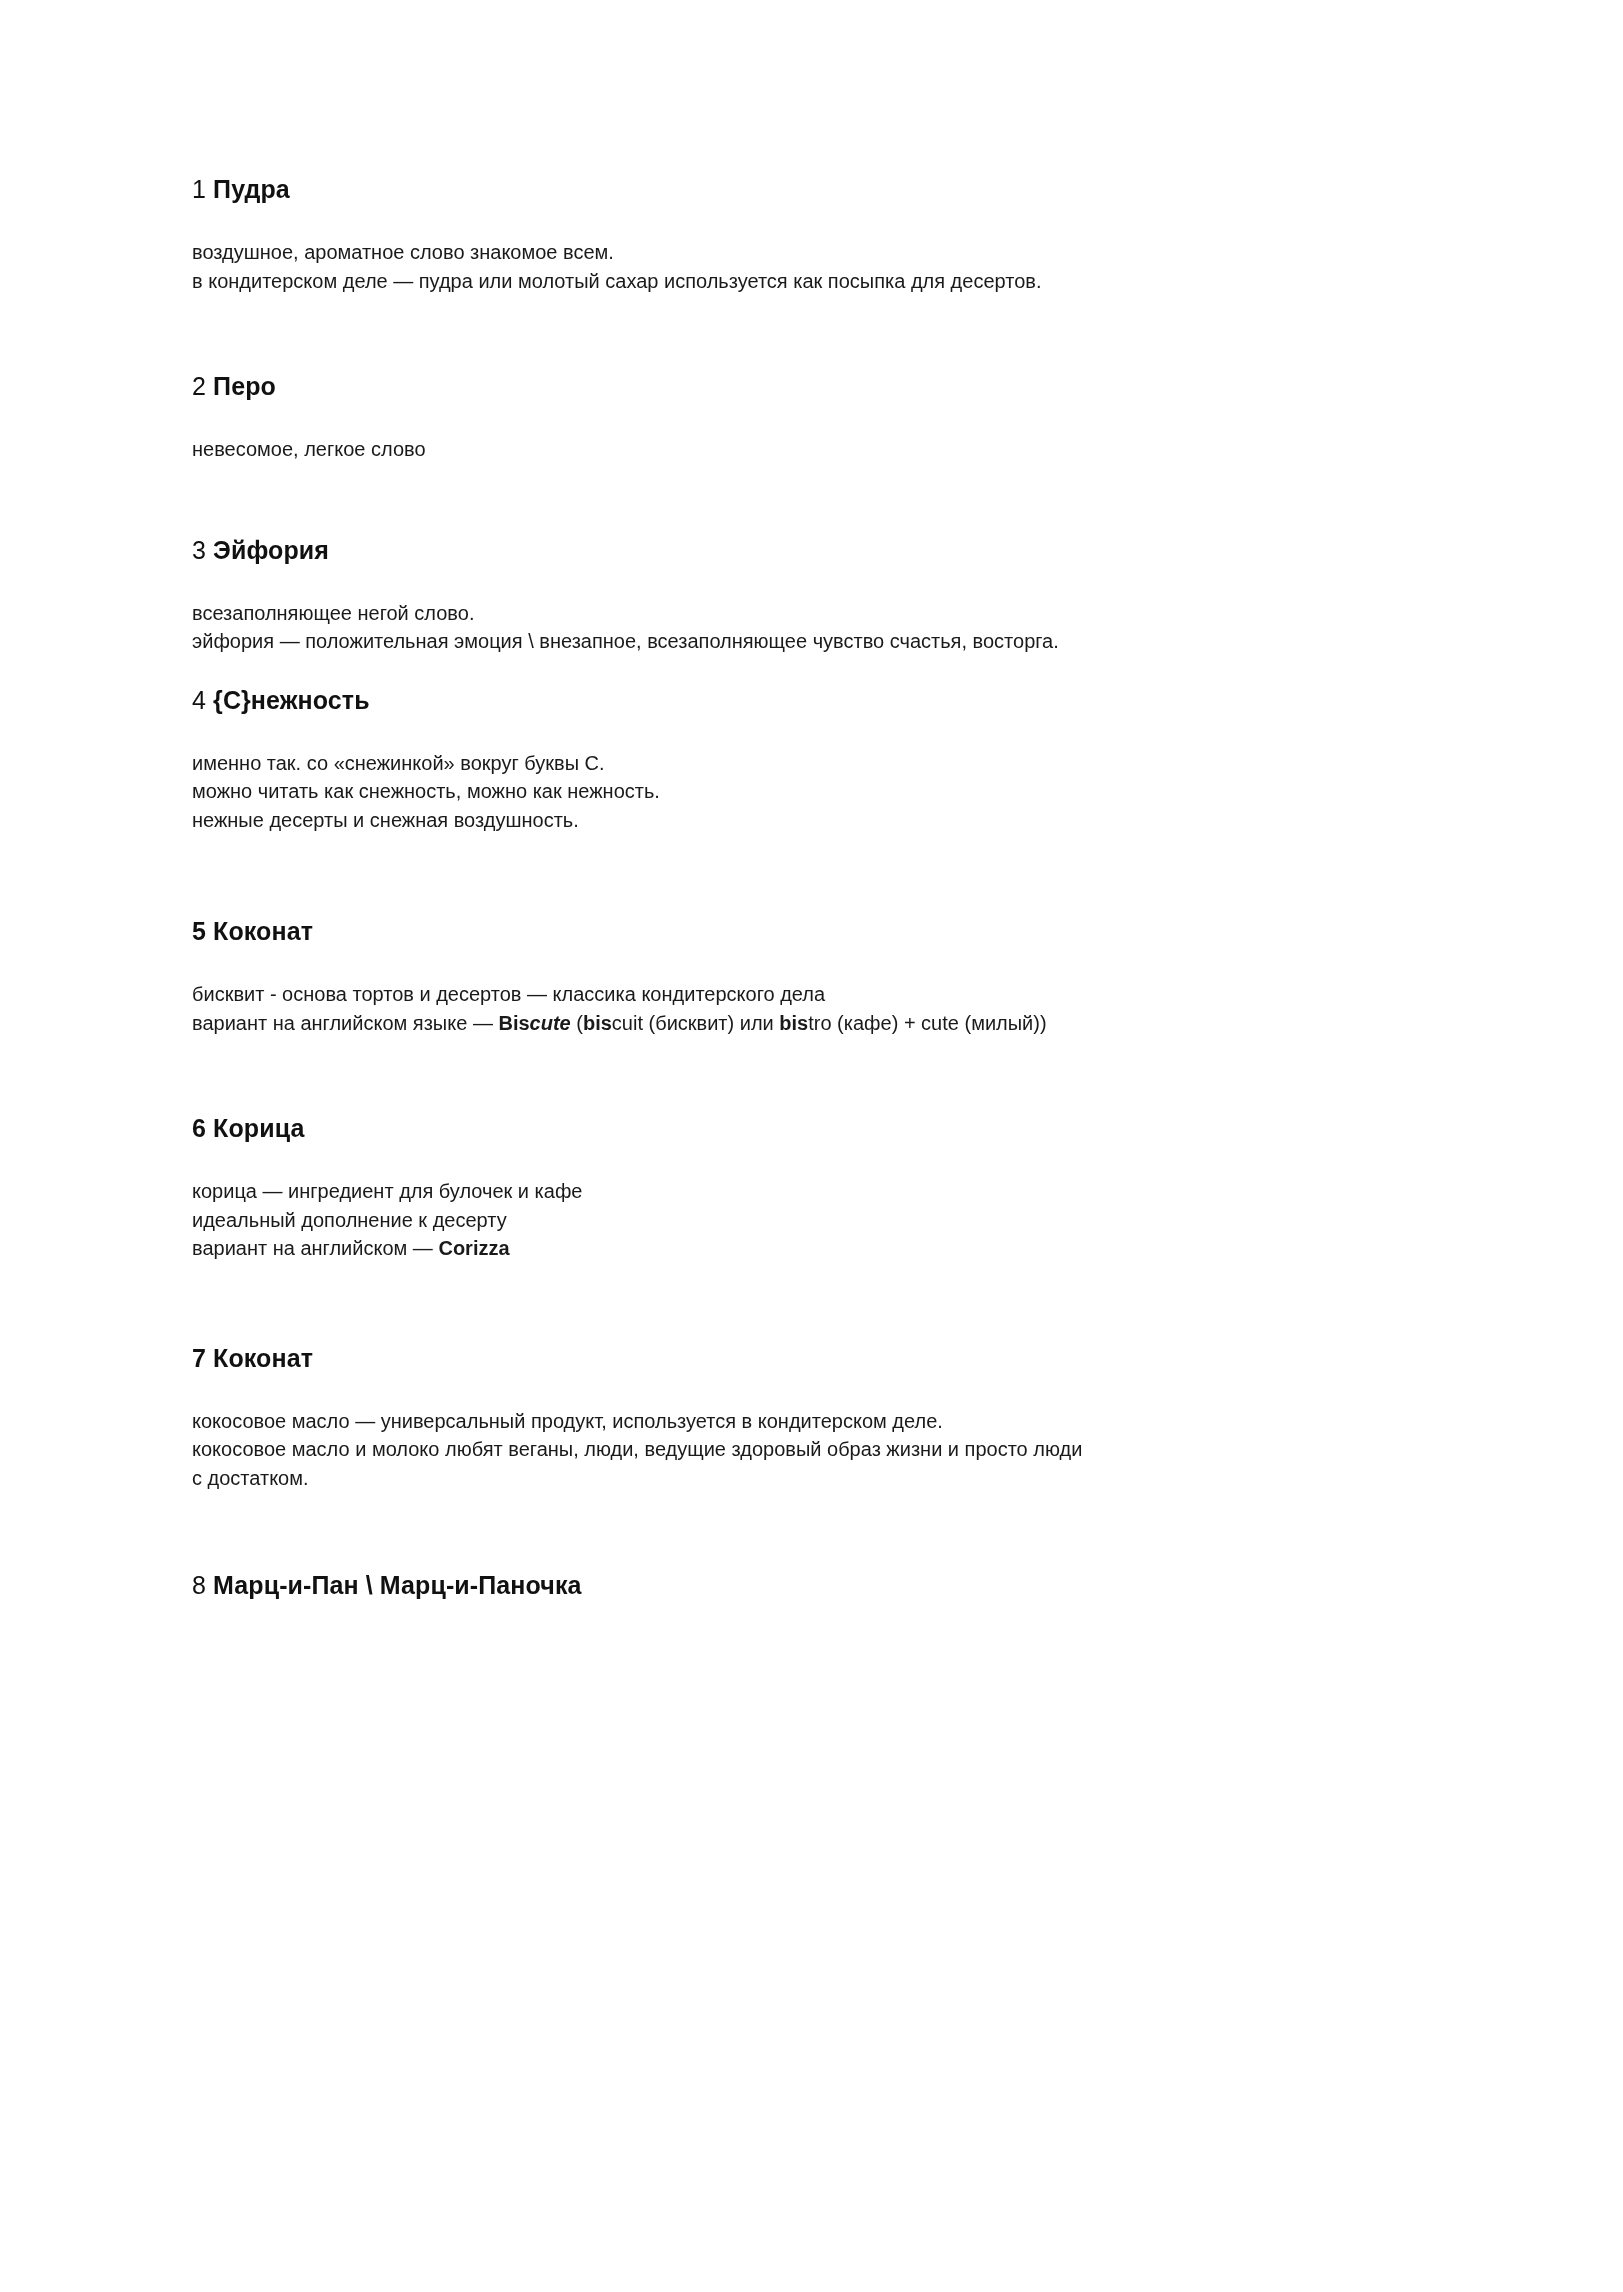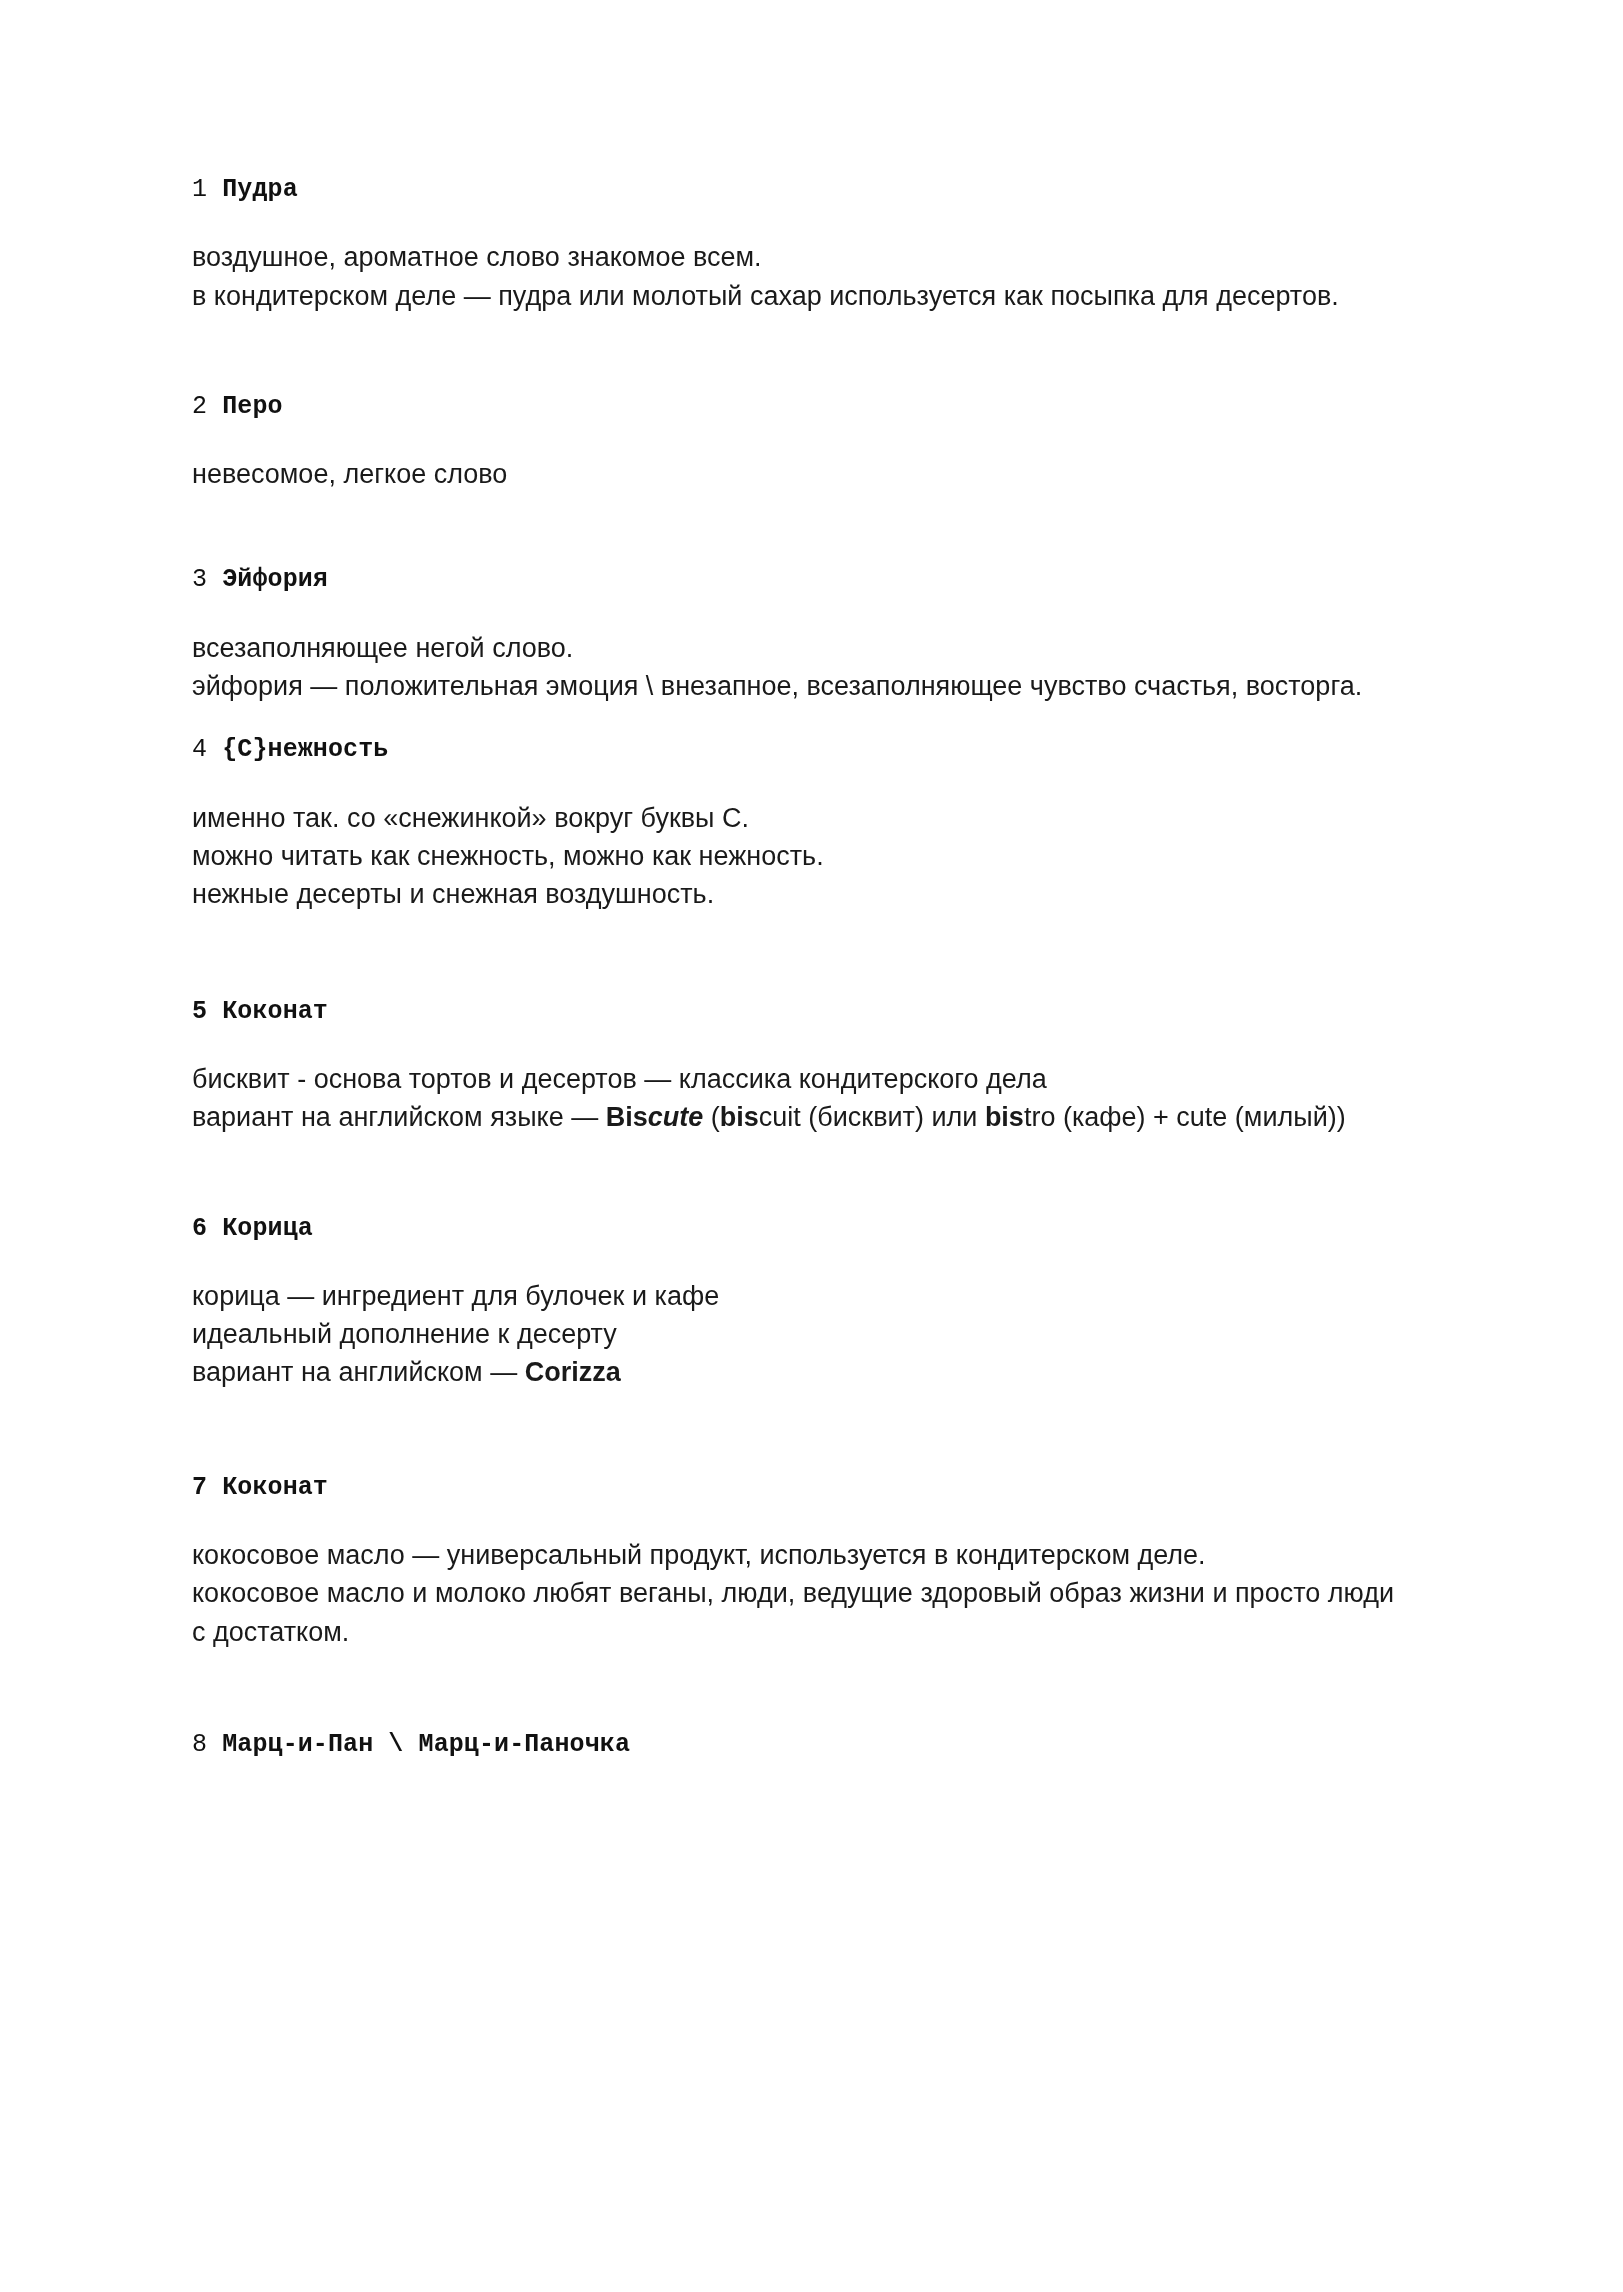--- a/index.html
+++ b/index.html
@@ -29,33 +29,32 @@
   .section {
     margin: 0;
   }
   .heading {
     font-size: 25px;
     line-height: 1.25;
     letter-spacing: 0.1px;
     color: #111111;
     margin: 0;
     white-space: nowrap;
-    font-family: Liberation Mono, monospace;
   }
   .heading .num {
     font-weight: 400;
   }
   .heading .num-b {
     font-weight: 700;
   }
   .heading .title {
     font-weight: 700;
   }
   .para {
-    font-size: 27px;
+    font-size: 20px;
     line-height: 1.42;
     color: #1a1a1a;
     font-weight: 400;
     margin: 0;
   }
   .para .b { font-weight: 700; }
   .para .bi { font-weight: 700; font-style: italic; }
 
   
   .gap-head-body { height: 33px; }

